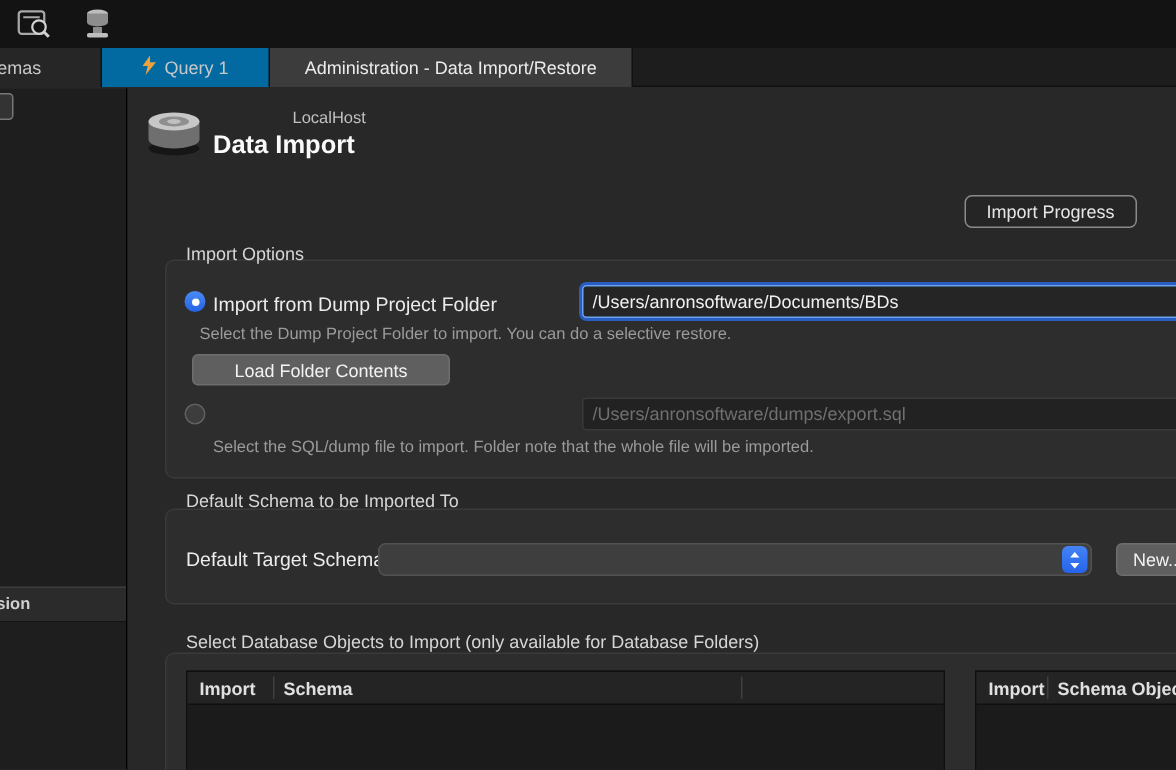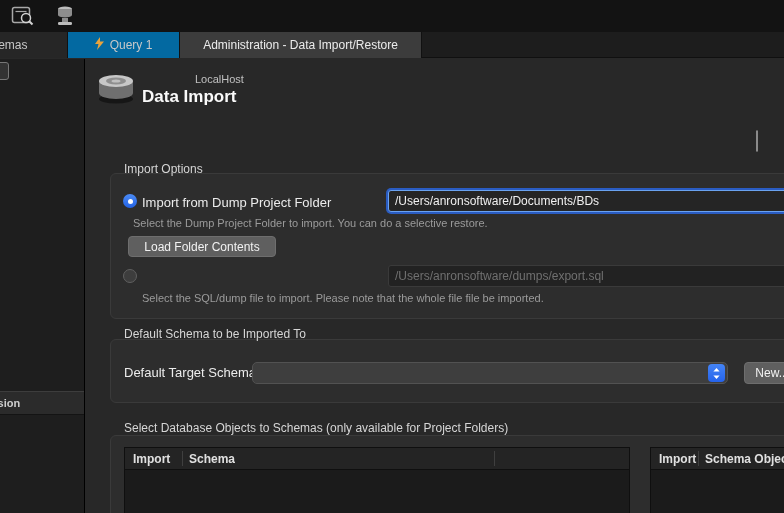--- a/index.html
+++ b/index.html
@@ -109,21 +109,21 @@
     top: 206px; background: #222; color: #707070; border: 1px solid #3a3a3a;
   }
 
   
   .btn {
     position: absolute; background: #5f5f5f; border: 1px solid #6e6e6e;
     border-radius: 4px; color: #f2f2f2; font-size: 12px;
     display: flex; align-items: center; justify-content: center;
     cursor: pointer; white-space: nowrap; overflow: hidden;
   }
-  #btn-load { left: 43px; top: 177px; width: 148px; height: 21px; }
+  #btn-load { left: 43px; top: 177px; width: 172px; height: 21px; }
   #btn-new  { left: 659px; top: 303px; width: 56px; height: 22px; }
 
   
   .schema-label { position: absolute; left: 39px; top: 306px; font-size: 13px; color: #ececec; }
   .dropdown {
     position: absolute; left: 167px; top: 303px; width: 476px; height: 22px;
     background: #3e3e3e; border: 1px solid #525252; border-radius: 5px; cursor: pointer;
   }
   .dropdown .value {
     position: absolute; left: 8px; top: 3px; font-size: 12px; color: #e8e8e8;
@@ -206,53 +206,54 @@
       <path d="M4 13 v12 a17 6 0 0 0 34 0 v-12" fill="#6f6f6f"></path>
       <ellipse cx="21" cy="13" rx="17" ry="6" fill="#c7c7c7"></ellipse>
       <ellipse cx="21" cy="13" rx="10" ry="3.4" fill="#8f8f8f"></ellipse>
       <ellipse cx="21" cy="13" rx="4.5" ry="1.6" fill="#c0c0c0"></ellipse>
     </svg>
   </div>
   <div class="host">LocalHost</div>
   <div class="title">Data Import</div>
 
   <div class="segmented">
+    <div class="segment">Import Progress</div>
   </div>
 
   <div class="panel" id="panel-options"></div>
   <div class="panel" id="panel-schema"></div>
   <div class="panel" id="panel-objects"></div>
 
   <div class="sec-label" style="left:39px; top:103px;">Import Options</div>
 
   <div class="radio on"></div>
   <div class="opt-label" style="left:57px; top:136px;">Import from Dump Project Folder</div>
   <input class="text-input" id="input-folder" value="/Users/anronsoftware/Documents/BDs" style="">
   <div class="help" style="left:48px; top:158px;">Select the Dump Project Folder to import. You can do a selective restore.</div>
 
   <div class="btn" id="btn-load">Load Folder Contents</div>
 
   <div class="radio off"></div>
   <input class="text-input" id="input-file" disabled="" value="/Users/anronsoftware/dumps/export.sql" style="">
-  <div class="help" style="left:57px; top:233px;">Select the SQL/dump file to import. Please note that the whole file file be imported.</div>
+  <div class="help" style="left:57px; top:233px;">Select the SQL/dump file to import. Folder note that the whole file will be imported.</div>
 
   <div class="sec-label" style="left:39px; top:268px;">Default Schema to be Imported To</div>
   <div class="schema-label">Default Target Schema:</div>
   <div class="dropdown">
     <span class="value"></span>
     <span class="stepper">
       <svg width="9" height="13" viewBox="0 0 9 13">
         <path d="M4.5 1 L7.6 4.6 H1.4 Z" fill="#fff"></path>
         <path d="M4.5 12 L1.4 8.4 H7.6 Z" fill="#fff"></path>
       </svg>
     </span>
   </div>
   <div class="btn" id="btn-new">New...</div>
 
-  <div class="sec-label" style="left:39px; top:362px;">Select Database Objects to Schemas (only available for Project Folders)</div>
+  <div class="sec-label" style="left:39px; top:362px;">Select Database Objects to Import (only available for Database Folders)</div>
 
   <div class="table" id="table-left">
     <div class="thead">
       <span class="th" style="left:8px;">Import</span>
       <span class="col-div" style="left:57px;"></span>
       <span class="th" style="left:64px;">Schema</span>
       <span class="col-div" style="left:369px;"></span>
     </div>
     <div class="tbody"></div>
   </div>

